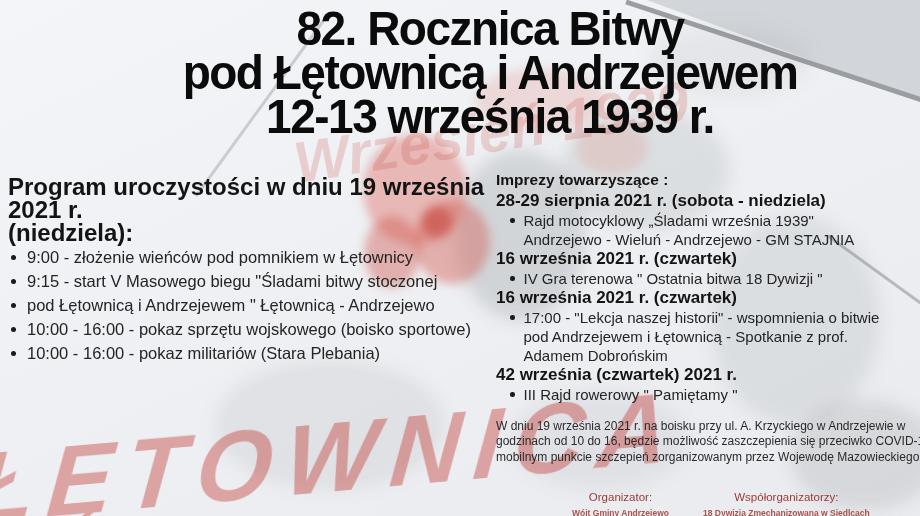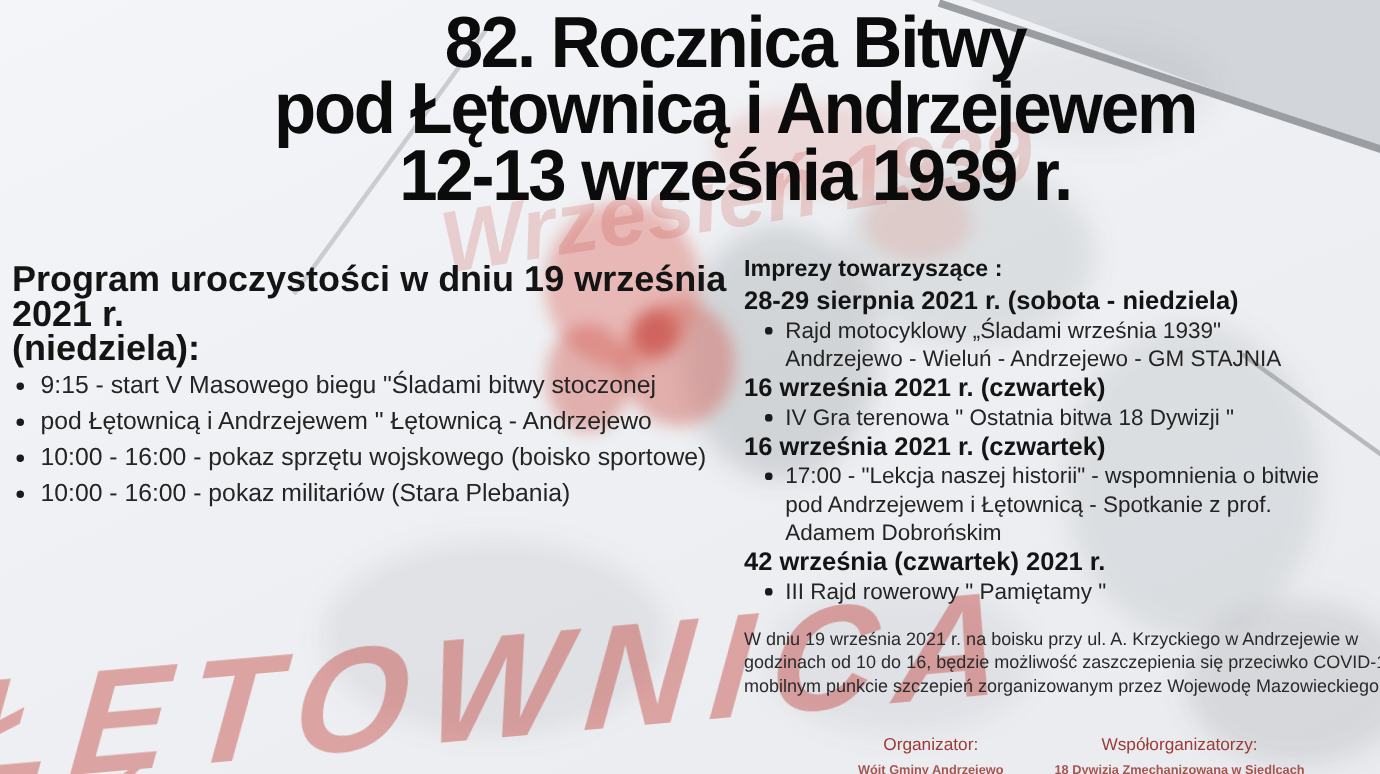--- a/index.html
+++ b/index.html
@@ -83,20 +83,24 @@
   </header>
 
   <section class="col-l">
     <h2>
       <span>Program uroczystości w dniu 19 września 2021 r.</span><br>
       <span>(niedziela):</span>
     </h2>
     <div class="list">
       <div class="li">
           <span class="dot"></span>
+          <span class="txt">9:00 - złożenie wieńców pod pomnikiem w Łętownicy</span>
+        </div>
+      <div class="li">
+          <span class="dot"></span>
           <span class="txt">9:15 - start V Masowego biegu "Śladami bitwy stoczonej</span>
         </div>
       <div class="li">
           <span class="dot"></span>
           <span class="txt">pod Łętownicą i Andrzejewem " Łętownicą - Andrzejewo</span>
         </div>
       <div class="li">
           <span class="dot"></span>
           <span class="txt">10:00 - 16:00 - pokaz sprzętu wojskowego (boisko sportowe)</span>
         </div>

